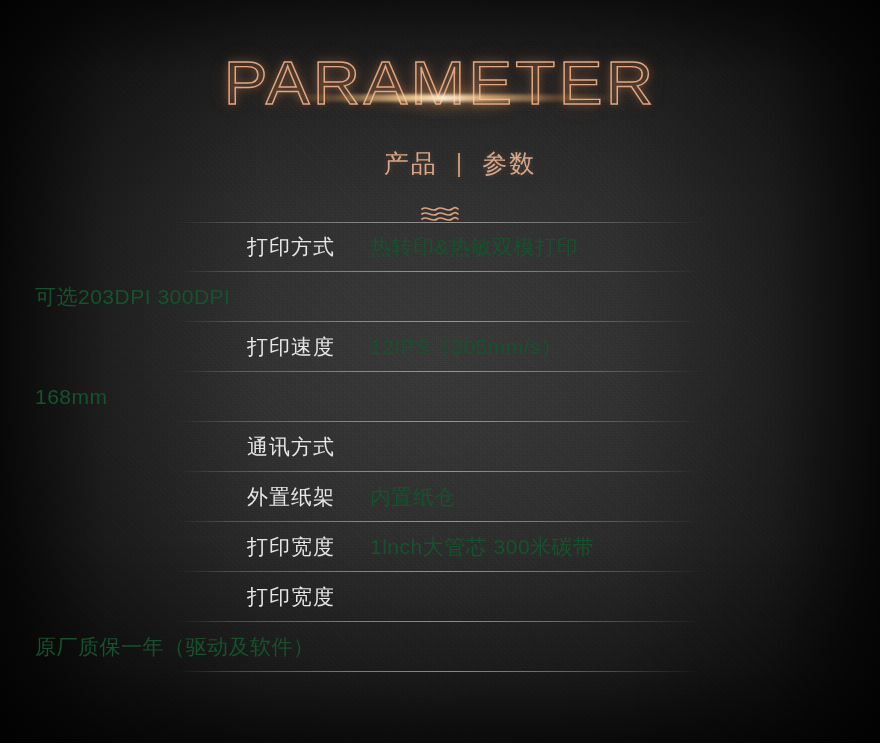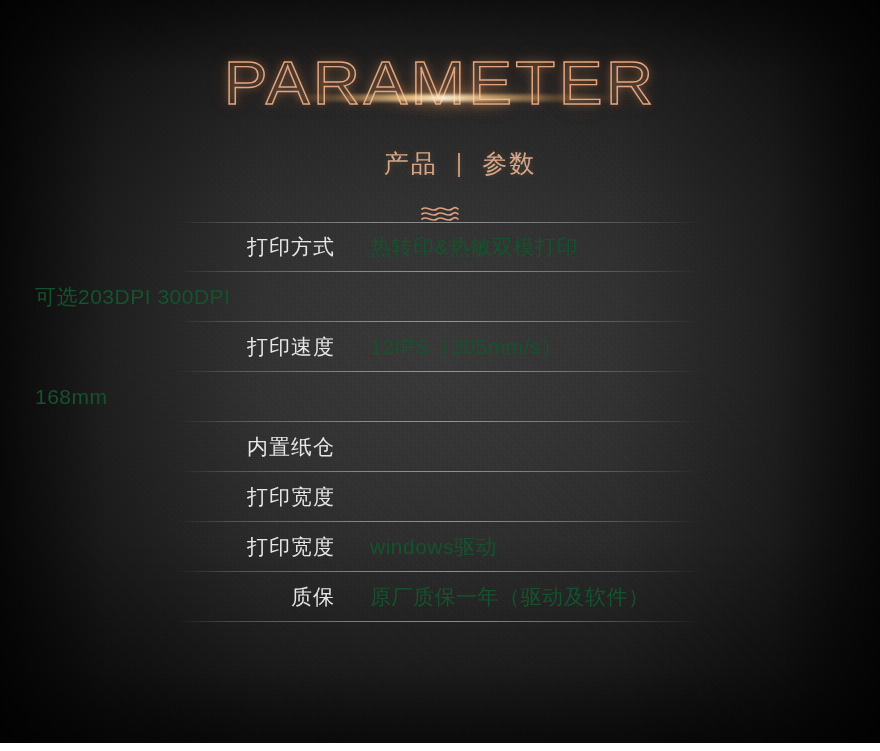--- a/index.html
+++ b/index.html
@@ -314,37 +314,41 @@
       <div class="spec-value">12IPS（305mm/s）</div>
       <div class="divider bottom"></div>
     </div>
 
     <div class="spec-row">
       <div class="spec-value">168mm</div>
       <div class="divider bottom"></div>
     </div>
 
     <div class="spec-row">
-      <div class="spec-label">内置纸仓</div>
-      <div class="divider bottom"></div>
-    </div>
-
+      <div class="spec-label">通讯方式</div>
+      <div class="divider bottom"></div>
+    </div>
+
+    <div class="spec-row">
+      <div class="spec-label">外置纸架</div>
+      <div class="spec-value">内置纸仓</div>
+      <div class="divider bottom"></div>
+    </div>
 
     <div class="spec-row">
       <div class="spec-label">打印宽度</div>
+      <div class="spec-value">1lnch大管芯 300米碳带</div>
       <div class="divider bottom"></div>
     </div>
 
     <div class="spec-row">
       <div class="spec-label">打印宽度</div>
-      <div class="spec-value">windows驱动</div>
-      <div class="divider bottom"></div>
-    </div>
-
-    <div class="spec-row">
-      <div class="spec-label">质保</div>
+      <div class="divider bottom"></div>
+    </div>
+
+    <div class="spec-row">
       <div class="spec-value">原厂质保一年（驱动及软件）</div>
       <div class="divider bottom"></div>
     </div>
 
   </div>
 
 </div>
 
 </body></html>

